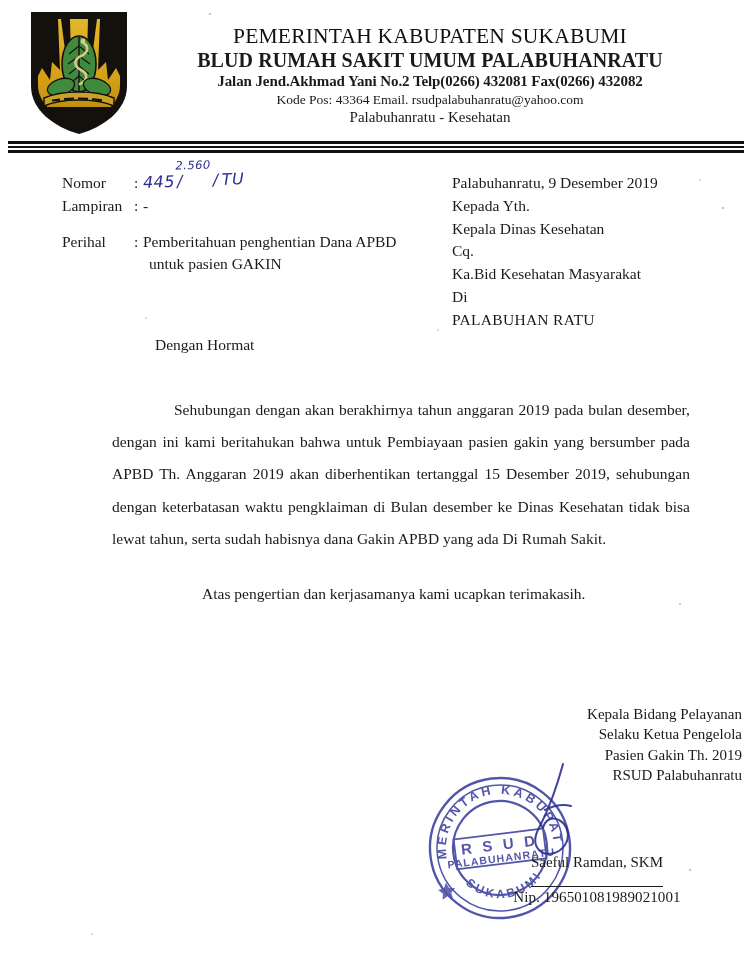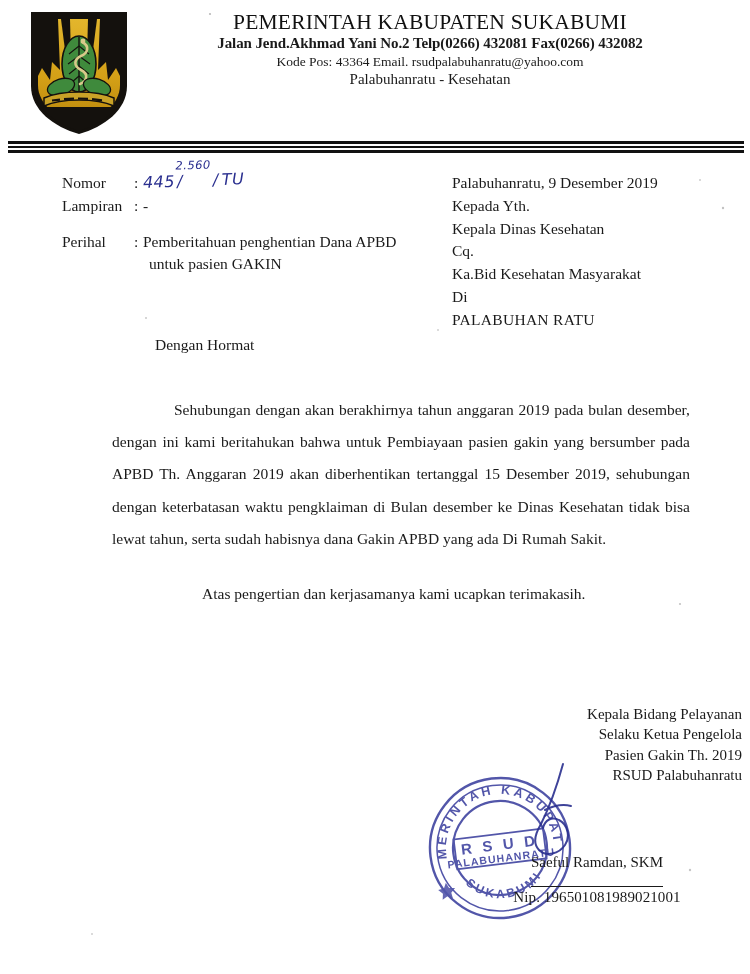--- a/index.html
+++ b/index.html
@@ -12,21 +12,21 @@
     height: 974px;
     position: relative;
     font-family: "Liberation Serif", serif;
     color: #1a1a1a;
     overflow: hidden;
   }
 
   
   .letterhead {
     position: relative;
-    padding-top: 10px;
+    padding-top: 24px;
     height: 128px;
   }
   .crest {
     position: absolute;
     left: 30px;
     top: 12px;
     width: 98px;
     height: 122px;
   }
   .head-lines {
@@ -254,20 +254,21 @@
       <ellipse cx="31" cy="75" rx="14" ry="8" fill="#3f8a3c" stroke="#14110d" stroke-width="1.3" transform="rotate(-18 31 75)"></ellipse>
       <ellipse cx="67" cy="75" rx="14" ry="8" fill="#3f8a3c" stroke="#14110d" stroke-width="1.3" transform="rotate(18 67 75)"></ellipse>
 
       <path d="M14 86 C32 78 66 78 84 86 L84 94 C66 86 32 86 14 94 Z" fill="#c9a227" stroke="#14110d" stroke-width="1.5"></path>
       <path d="M22 88.5 L30 87.6 M34 87.2 L44 86.6 M48 86.5 L58 86.8 M62 87.2 L72 88.4" stroke="#14110d" stroke-width="2.2" fill="none"></path>
     </g>
   </svg>
 
   <div class="head-lines">
     <div class="hl1">PEMERINTAH KABUPATEN SUKABUMI</div>
+    <div class="hl3">BLUD RUMAH SAKIT UMUM  PALABUHANRATU</div>
     <div class="hl4">Jalan Jend.Akhmad Yani  No.2 Telp(0266) 432081 Fax(0266) 432082</div>
     <div class="hl5">Kode Pos: 43364 Email. rsudpalabuhanratu@yahoo.com</div>
     <div class="hl6">Palabuhanratu - Kesehatan</div>
   </div>
 </div>
 
 <div class="rules">
   <div class="r ra"></div>
   <div class="r rb"></div>
   <div class="r rc"></div>

